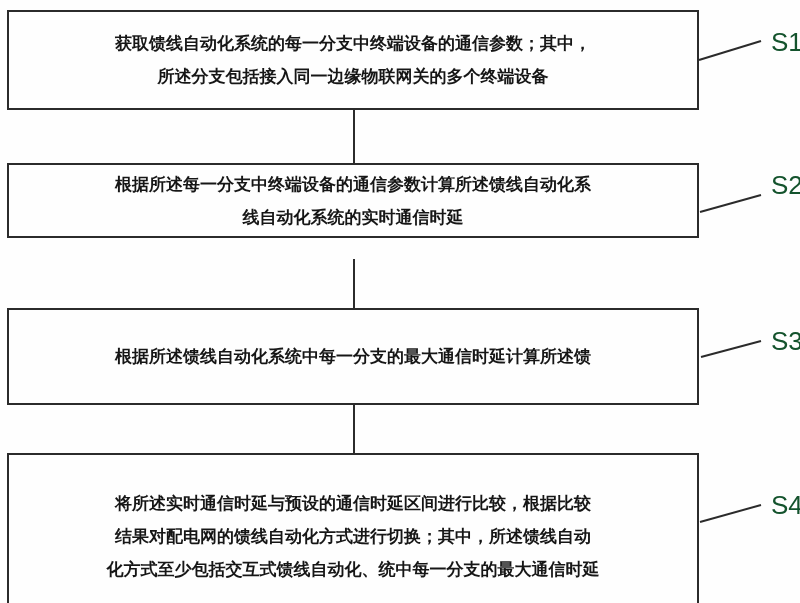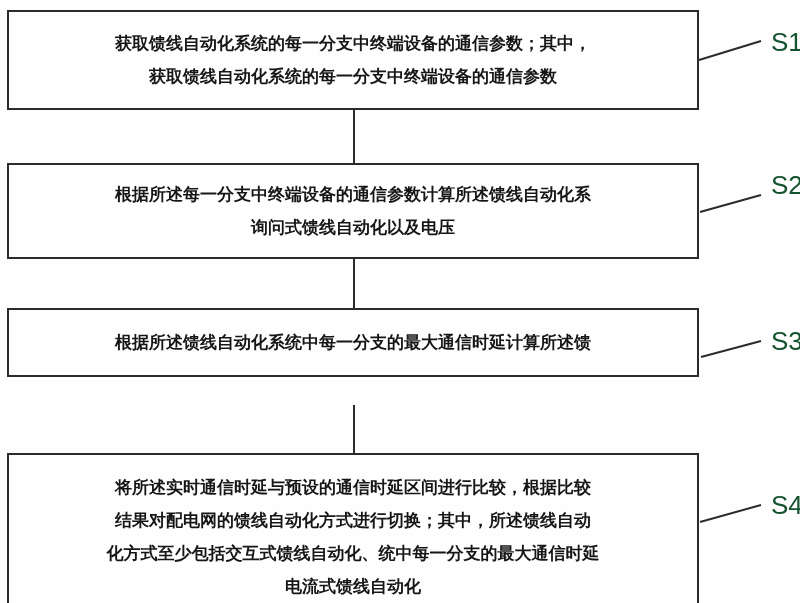--- a/index.html
+++ b/index.html
@@ -39,22 +39,22 @@
   .step-box .text-line {
     font-size: 17px;
     line-height: 33px;
     font-weight: 700;
     color: #161616;
     text-align: center;
     white-space: nowrap;
     letter-spacing: 0px;
   }
   #box-1 { top: 10px;  height: 100px; }
-  #box-2 { top: 163px; height: 96px;  }
-  #box-3 { top: 308px; height: 69px;  }
+  #box-2 { top: 163px; height: 75px;  }
+  #box-3 { top: 308px; height: 97px;  }
   #box-4 { top: 453px; height: 167px; }
   .step-label {
     position: absolute;
     left: 763px;
     font-size: 26px;
     line-height: 26px;
     font-weight: 400;
     color: #14532d;
     margin-left: 8px;
   }
@@ -75,37 +75,36 @@
     <line x1="354" y1="405" x2="354" y2="455" stroke="#2b2b2b" stroke-width="2"></line>
 
     <line x1="699" y1="60" x2="761" y2="41" stroke="#2b2b2b" stroke-width="2"></line>
     <line x1="700" y1="212" x2="761" y2="195" stroke="#2b2b2b" stroke-width="2"></line>
     <line x1="701" y1="357" x2="761" y2="341" stroke="#2b2b2b" stroke-width="2"></line>
     <line x1="700" y1="522" x2="761" y2="505" stroke="#2b2b2b" stroke-width="2"></line>
   </svg>
 
   <div id="box-1" class="step-box">
     <div class="text-line">获取馈线自动化系统的每一分支中终端设备的通信参数；其中，</div>
-    <div class="text-line">获取馈线自动化系统的每一分支中终端设备的通信参数</div>
+    <div class="text-line">所述分支包括接入同一边缘物联网关的多个终端设备</div>
   </div>
 
   <div id="box-2" class="step-box">
     <div class="text-line">根据所述每一分支中终端设备的通信参数计算所述馈线自动化系</div>
-    <div class="text-line">询问式馈线自动化以及电压</div>
+    <div class="text-line">线自动化系统的实时通信时延</div>
   </div>
 
   <div id="box-3" class="step-box">
     <div class="text-line">根据所述馈线自动化系统中每一分支的最大通信时延计算所述馈</div>
   </div>
 
   <div id="box-4" class="step-box">
     <div class="text-line">将所述实时通信时延与预设的通信时延区间进行比较，根据比较</div>
     <div class="text-line">结果对配电网的馈线自动化方式进行切换；其中，所述馈线自动</div>
     <div class="text-line">化方式至少包括交互式馈线自动化、统中每一分支的最大通信时延</div>
-    <div class="text-line">电流式馈线自动化</div>
   </div>
 
   <div id="label-s1" class="step-label">S1</div>
   <div id="label-s2" class="step-label">S2</div>
   <div id="label-s3" class="step-label">S3</div>
   <div id="label-s4" class="step-label">S4</div>
 
 </div>
 
 </body></html>

